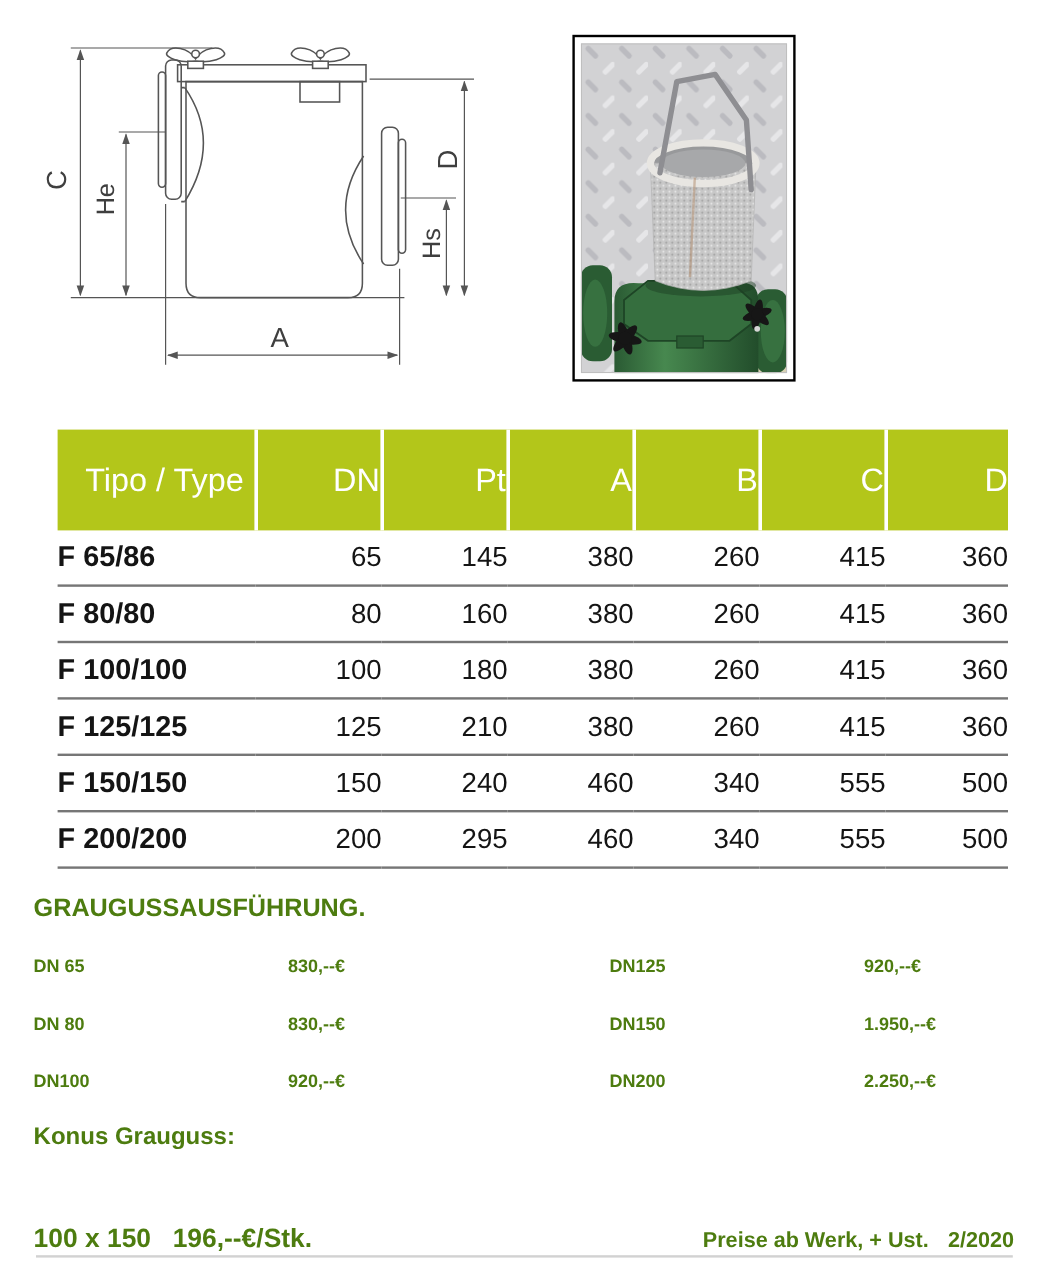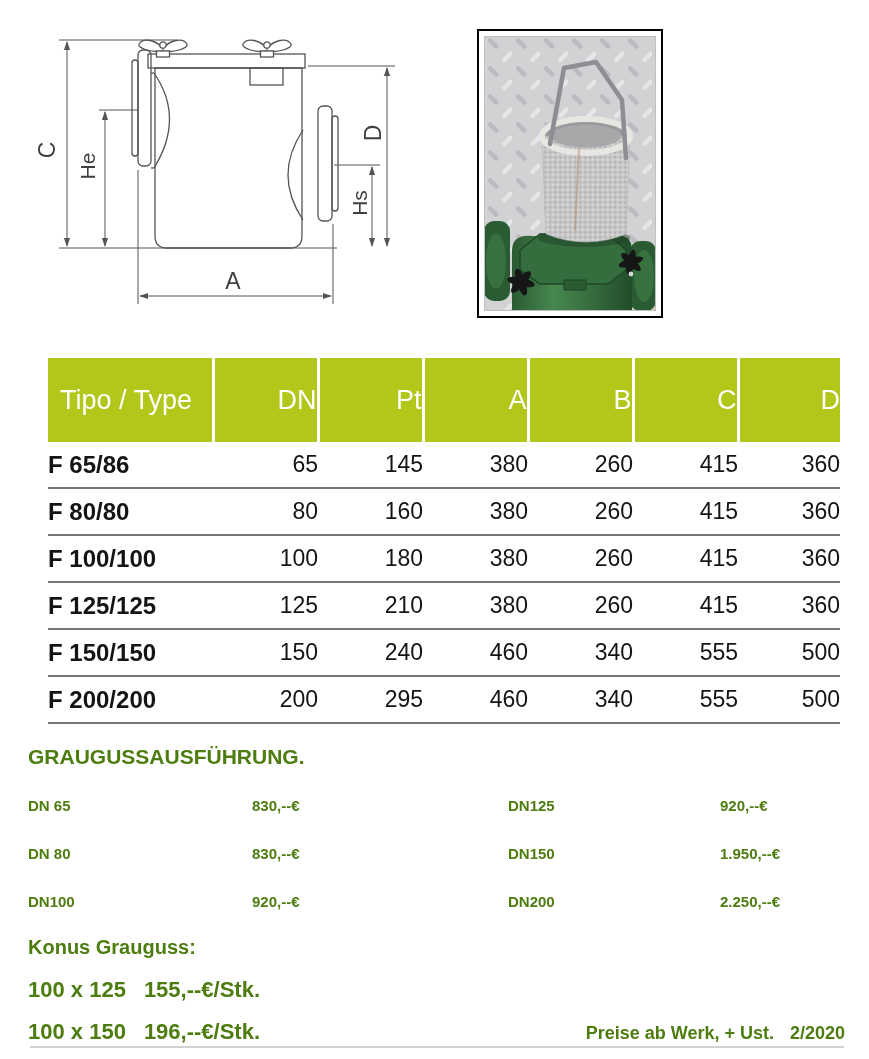--- a/index.html
+++ b/index.html
@@ -20,32 +20,32 @@
   
   .spec-table {
     position:absolute; left:48px; top:358px;
     border-collapse:collapse; table-layout:fixed;
   }
   .spec-table th {
     background:#b3c61a; color:#ffffff; font-weight:400; font-size:27px;
     height:84px; border-left:3px solid #ffffff; padding:0; text-align:right;
     vertical-align:middle;
   }
-  .spec-table th.first { border-left:none; text-align:left; padding-left:12px; }
+  .spec-table th.first { border-left:none; text-align:left; padding-left:23px; }
   .spec-table td {
     height:45px; border-bottom:2px solid #767676; font-size:23px;
     color:#141414; text-align:right; padding:0; vertical-align:middle;
   }
   .spec-table td.type { text-align:left; font-weight:700; font-size:24px; }
 
   
   .abs { position:absolute; white-space:nowrap; color:#4d7c0f; }
   .price-heading { left:28px; top:745px; font-size:21px; font-weight:700; }
   .bold24 { font-size:15px; font-weight:700; line-height:28px; }
-  .pl-label { left:28px; }  .pl-value { left:240px;margin-left:12px; }
+  .pl-label { left:28px; }  .pl-value { left:240px; }
   .pr-label { left:508px; } .pr-value { left:720px; }
   .row1 { top:792px; } .row2 { top:840px; } .row3 { top:888px; }
 
   .konus-heading { left:28px; top:936px; font-size:20px; font-weight:700; }
   .konus-line { left:28px; font-size:22px; font-weight:700; }
   .konus-1 { top:977px; } .konus-2 { top:1019px; }
   .konus-line .price { margin-left:18px; }
 
   .footer { right:24px; top:1023px; font-size:18px; font-weight:700; }
   .footer .date { margin-left:16px; }
@@ -266,23 +266,20 @@
   <div class="abs bold24 pl-value row2">830,--€</div>
   <div class="abs bold24 pr-label row2">DN150</div>
   <div class="abs bold24 pr-value row2">1.950,--€</div>
 
   <div class="abs bold24 pl-label row3">DN100</div>
   <div class="abs bold24 pl-value row3">920,--€</div>
   <div class="abs bold24 pr-label row3">DN200</div>
   <div class="abs bold24 pr-value row3">2.250,--€</div>
 
   <div class="abs konus-heading">Konus Grauguss:</div>
-  <div class="abs konus-line konus-1">
-    <span class="size">100 x 125</span><span class="price">155,--€/Stk.</span>
-  </div>
   <div class="abs konus-line konus-2">
     <span class="size">100 x 150</span><span class="price">196,--€/Stk.</span>
   </div>
 
   <div class="abs footer">
     <span>Preise ab Werk, + Ust.</span><span class="date">2/2020</span>
   </div>
 
   <div class="bottom-rule"></div>
 

